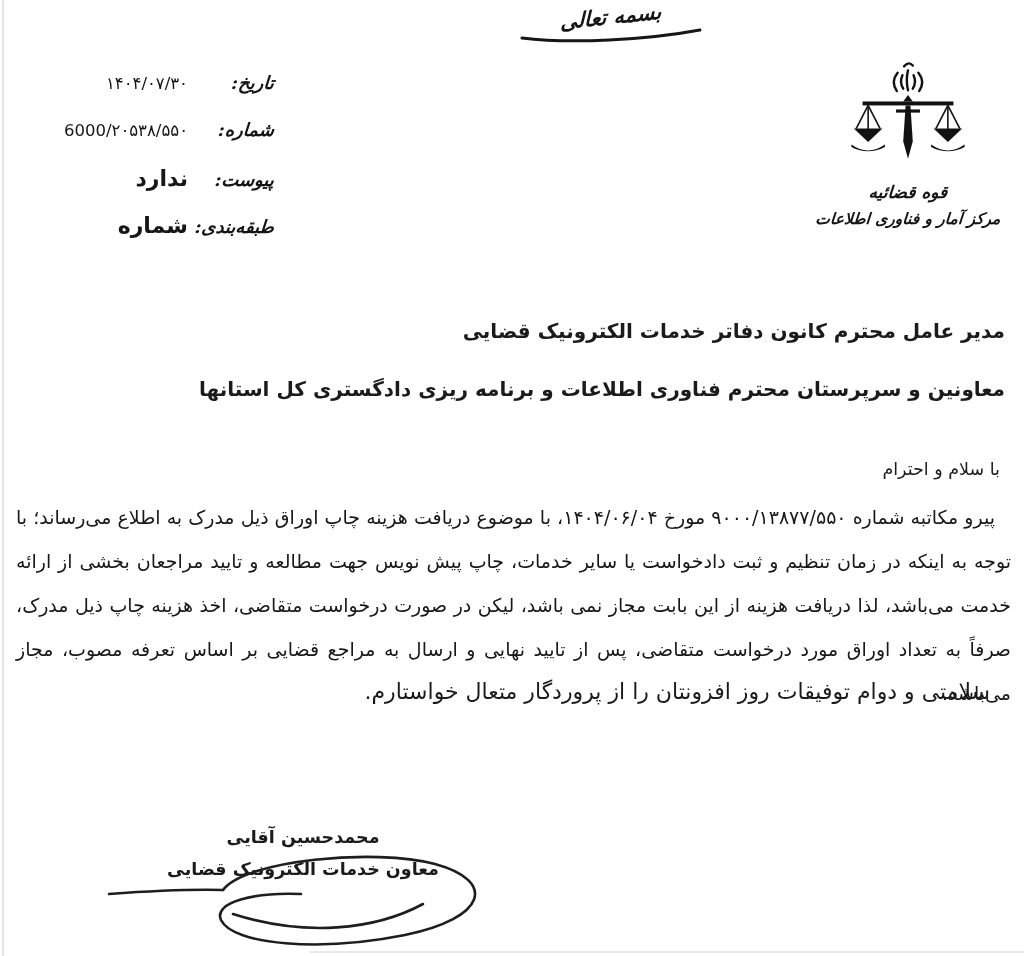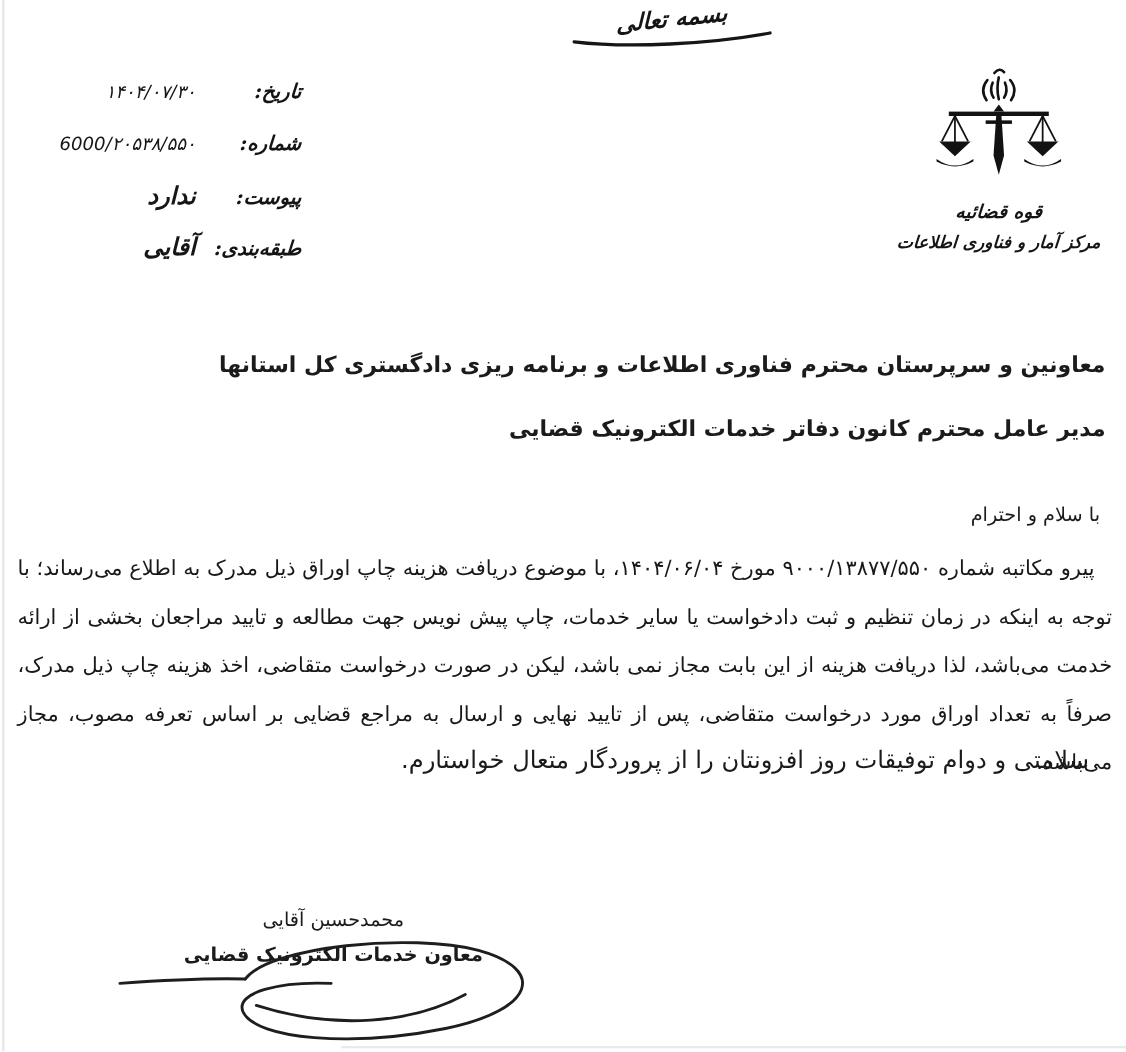--- a/index.html
+++ b/index.html
@@ -33,21 +33,21 @@
   
   .meta { position:absolute; left:0; top:72px; width:274px; direction:rtl; }
   .meta-row { display:flex; align-items:baseline; margin-bottom:15px; height:32px; }
   .meta-label {
     width:86px; flex:0 0 86px;
     font-family:"DejaVu Serif", serif;
     font-style:italic; font-weight:bold;
     font-size:18px; color:#141414;
     transform:skewX(-4deg);
   }
-  .meta-value { margin-right:10px; font-size:16.5px; color:#161616; letter-spacing:.5px; white-space:nowrap;font-style:italic; }
+  .meta-value { font-size:16.5px; color:#161616; letter-spacing:.5px; white-space:nowrap; }
   .meta-value.bold { font-weight:bold; letter-spacing:0; font-size:22px; }
 
   
   .logo { position:absolute; right:18px; top:60px; width:196px; text-align:center; }
   .logo-emblem { display:block; margin:0 auto 4px; }
   .logo-name {
     font-family:"DejaVu Serif", serif; font-style:italic; font-weight:bold;
     font-size:17px; color:#151515; transform:skewX(-4deg);
   }
   .logo-subtitle {
@@ -66,21 +66,21 @@
     position:absolute; right:13px; left:16px; top:495px;
     font-size:19px; line-height:44px;
     text-align:justify; text-align-last:right;
     text-indent:16px; color:#181818;
   }
 
   .closing { position:absolute; right:34px; top:679px; font-size:22px; }
 
   
   .signature { position:absolute; left:133px; top:827px; width:340px; text-align:center; }
-  .signature-name  { font-weight:normal; font-size:17.5px; }
+  .signature-name  { font-weight:bold; font-size:17.5px; }
   .signature-title { font-weight:bold; font-size:17.5px; margin-top:12px; white-space:nowrap; }
   .signature-scribble { position:absolute; left:105px; top:842px; pointer-events:none; }
 </style>
 </head>
 <body>
 
 <div class="page">
   <div class="scan-edge-left"></div>
   <div class="scan-edge-bottom"></div>
 
@@ -99,21 +99,21 @@
     <div class="meta-row">
       <span class="meta-label">شماره:</span>
       <span class="meta-value">6000/۲۰۵۳۸/۵۵۰</span>
     </div>
     <div class="meta-row">
       <span class="meta-label">پیوست:</span>
       <span class="meta-value bold">ندارد</span>
     </div>
     <div class="meta-row">
       <span class="meta-label">طبقه‌بندی:</span>
-      <span class="meta-value bold">آقایی</span>
+      <span class="meta-value bold">شماره</span>
     </div>
   </div>
 
   <div class="logo">
     <svg class="logo-emblem" width="120" height="118" viewBox="0 0 150 148">
 
       <g stroke="#121212" stroke-width="3" fill="none" stroke-linecap="round">
         <path d="M70 8 q6 -7 11 -1"></path>
         <path d="M75 13 q-3 12 0 25"></path>
         <path d="M62 16 q-9 11 -1 23"></path>
@@ -144,22 +144,22 @@
       </g>
 
       <path d="M107 86 L143 86 L125 103 Z" fill="#121212"></path>
       <path d="M104 106 q21 15 42 0 l0 3 q-21 11 -42 0 z" fill="#121212"></path>
     </svg>
     <div class="logo-name">قوه قضائیه</div>
     <div class="logo-subtitle">مرکز آمار و فناوری اطلاعات</div>
   </div>
 
   <div class="recipients">
+    <div class="recipient-line">مدیر عامل محترم کانون دفاتر خدمات الکترونیک قضایی</div>
     <div class="recipient-line">معاونین و سرپرستان محترم فناوری اطلاعات و برنامه ریزی دادگستری کل استانها</div>
-    <div class="recipient-line">مدیر عامل محترم کانون دفاتر خدمات الکترونیک قضایی</div>
   </div>
 
   <div class="greeting">با سلام و احترام</div>
 
   <div class="body-text">پیرو مکاتبه شماره ۹۰۰۰/۱۳۸۷۷/۵۵۰ مورخ ۱۴۰۴/۰۶/۰۴، با موضوع دریافت هزینه چاپ اوراق ذیل مدرک به اطلاع می‌رساند؛ با توجه به اینکه در زمان تنظیم و ثبت دادخواست یا سایر خدمات، چاپ پیش نویس جهت مطالعه و تایید مراجعان بخشی از ارائه خدمت می‌باشد، لذا دریافت هزینه از این بابت مجاز نمی باشد، لیکن در صورت درخواست متقاضی، اخذ هزینه چاپ ذیل مدرک، صرفاً به تعداد اوراق مورد درخواست متقاضی، پس از تایید نهایی و ارسال به مراجع قضایی بر اساس تعرفه مصوب، مجاز می‌باشد.</div>
 
   <div class="closing">سلامتی و دوام توفیقات روز افزونتان را از پروردگار متعال خواستارم.</div>
 
   <div class="signature">
     <div class="signature-name">محمدحسین آقایی</div>

